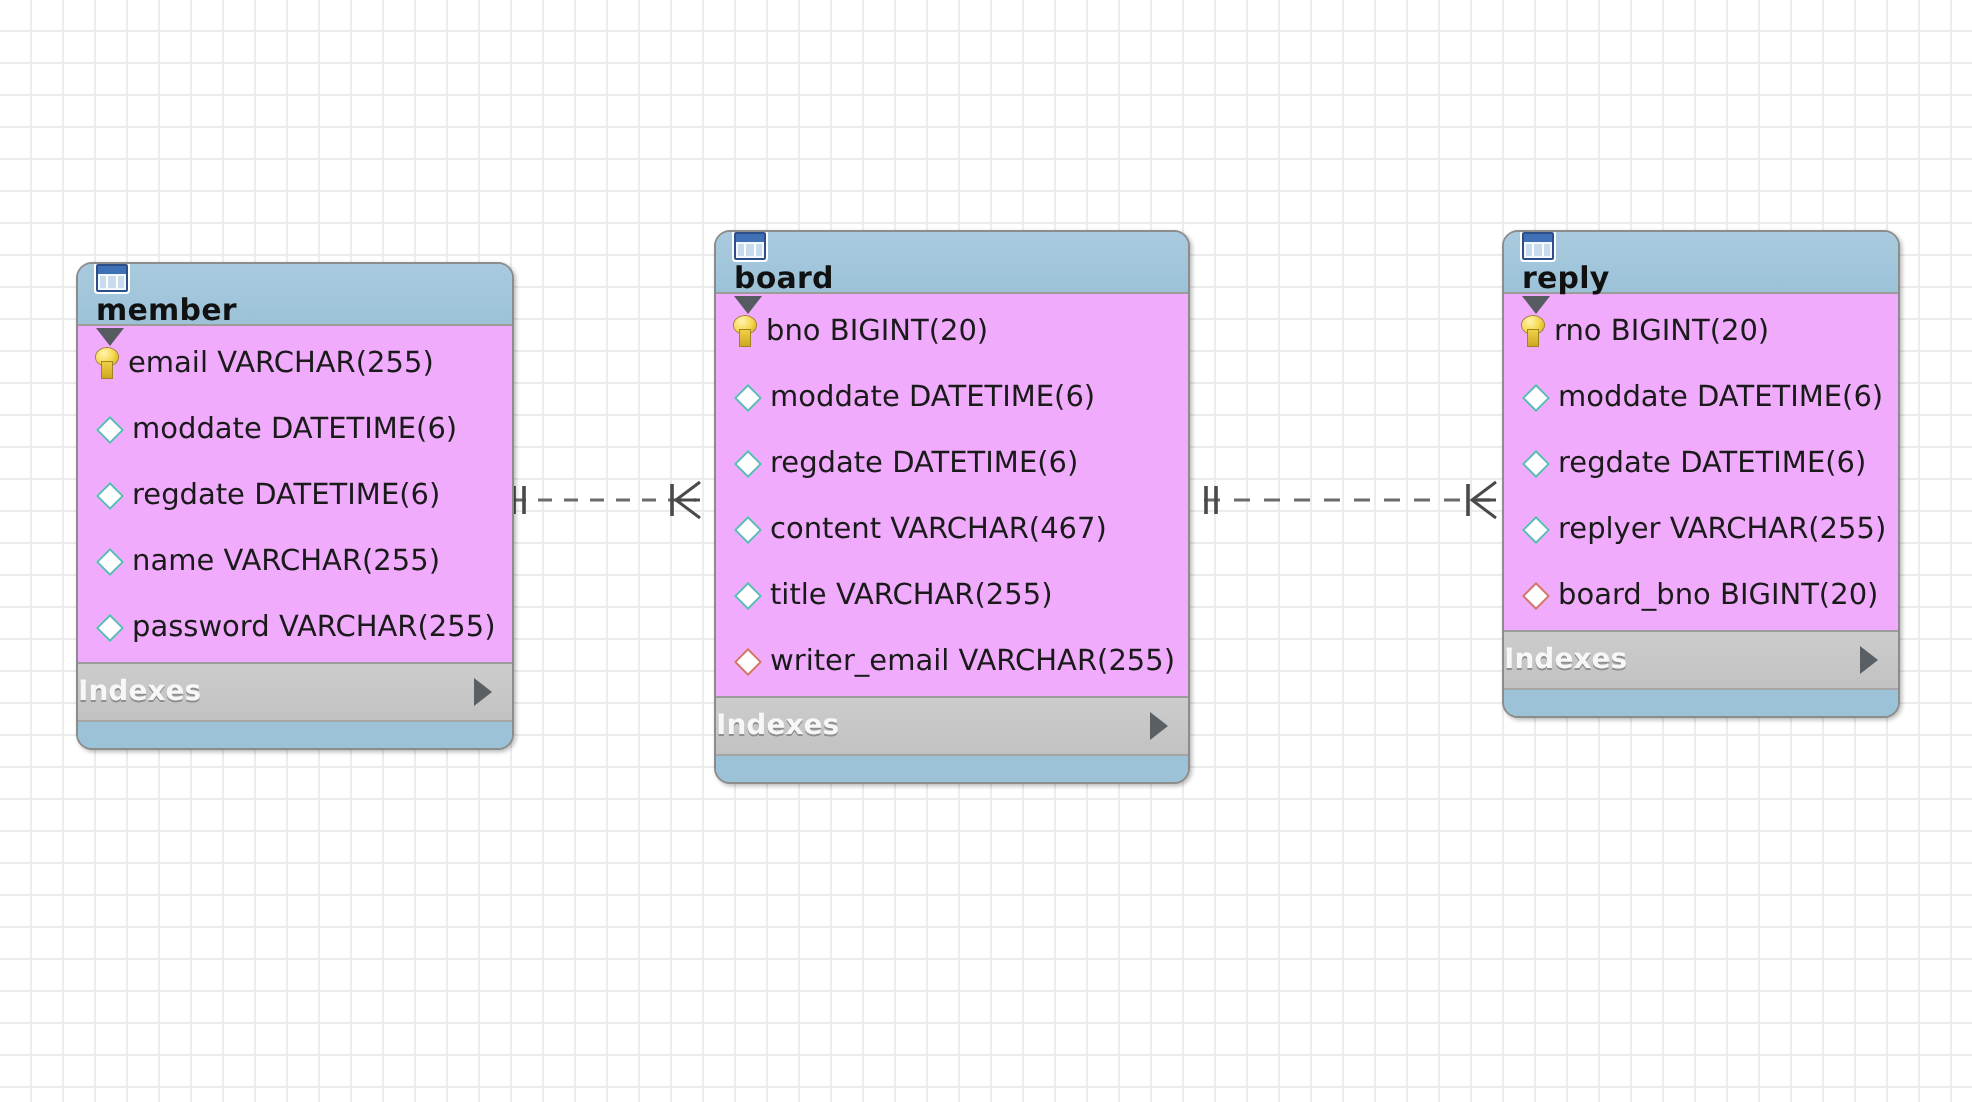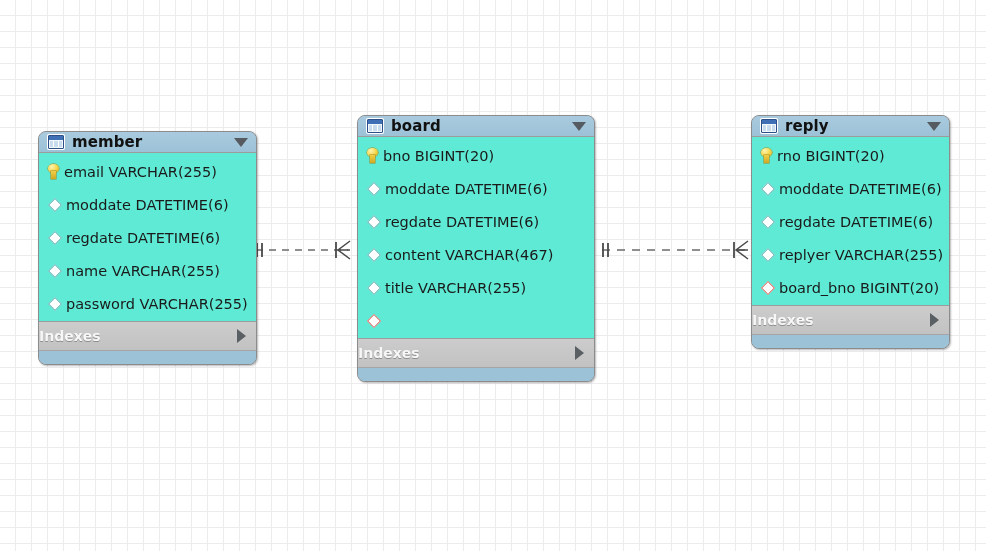--- a/index.html
+++ b/index.html
@@ -29,26 +29,27 @@
     position: absolute;
     box-sizing: border-box;
     border: 1px solid #8c8c8c;
     border-radius: 8px;
     background: #a8c8de;
     box-shadow: 1px 1px 2px rgba(0,0,0,0.28);
     overflow: hidden;
   }
   .tbl-header {
     position: relative;
-    height: 20px;
+    height: 30px;
     background: linear-gradient(to bottom, #a9cade 0%, #9cc2d8 100%);
     display: flex;
-    align-items: center;
+    align-items: flex-start;
     padding: 0 8px 0 9px;
     box-sizing: border-box;
+    flex-direction: column;
   }
   .tbl-icon {
     width: 16px;
     height: 14px;
     flex: 0 0 auto;
     margin-right: 8px;
     position: relative;
     box-sizing: border-box;
     border: 1px solid #2c4f8a;
     border-radius: 1px;
@@ -90,21 +91,21 @@
     border-top: 9px solid #555b60;
   }
   .caret-right {
     width: 0; height: 0;
     flex: 0 0 auto;
     border-top: 7px solid transparent;
     border-bottom: 7px solid transparent;
     border-left: 9px solid #5a5f63;
   }
   .tbl-body {
-    background: #5eead4;
+    background: #f0abfc;
     border-top: 1px solid #9c9c9c;
     border-bottom: 1px solid #9c9c9c;
     padding: 2px 0 1px 0;
   }
   .col-row {
     height: 33px;
     display: flex;
     align-items: center;
     padding-left: 9px;
     box-sizing: border-box;
@@ -275,20 +276,21 @@
       <div class="col-row">
         <span class="ico-dia"></span>
         <span class="col-label">content VARCHAR(467)</span>
       </div>
       <div class="col-row">
         <span class="ico-dia"></span>
         <span class="col-label">title VARCHAR(255)</span>
       </div>
       <div class="col-row">
         <span class="ico-dia fk"></span>
+        <span class="col-label">writer_email VARCHAR(255)</span>
       </div>
     </div>
     <div class="tbl-indexes">
       <span class="lbl">Indexes</span>
       <span class="caret-right"></span>
     </div>
     <div class="tbl-footer"></div>
   </div>
 
   <div class="tbl" style="left:751px; top:115px; width:199px;">

